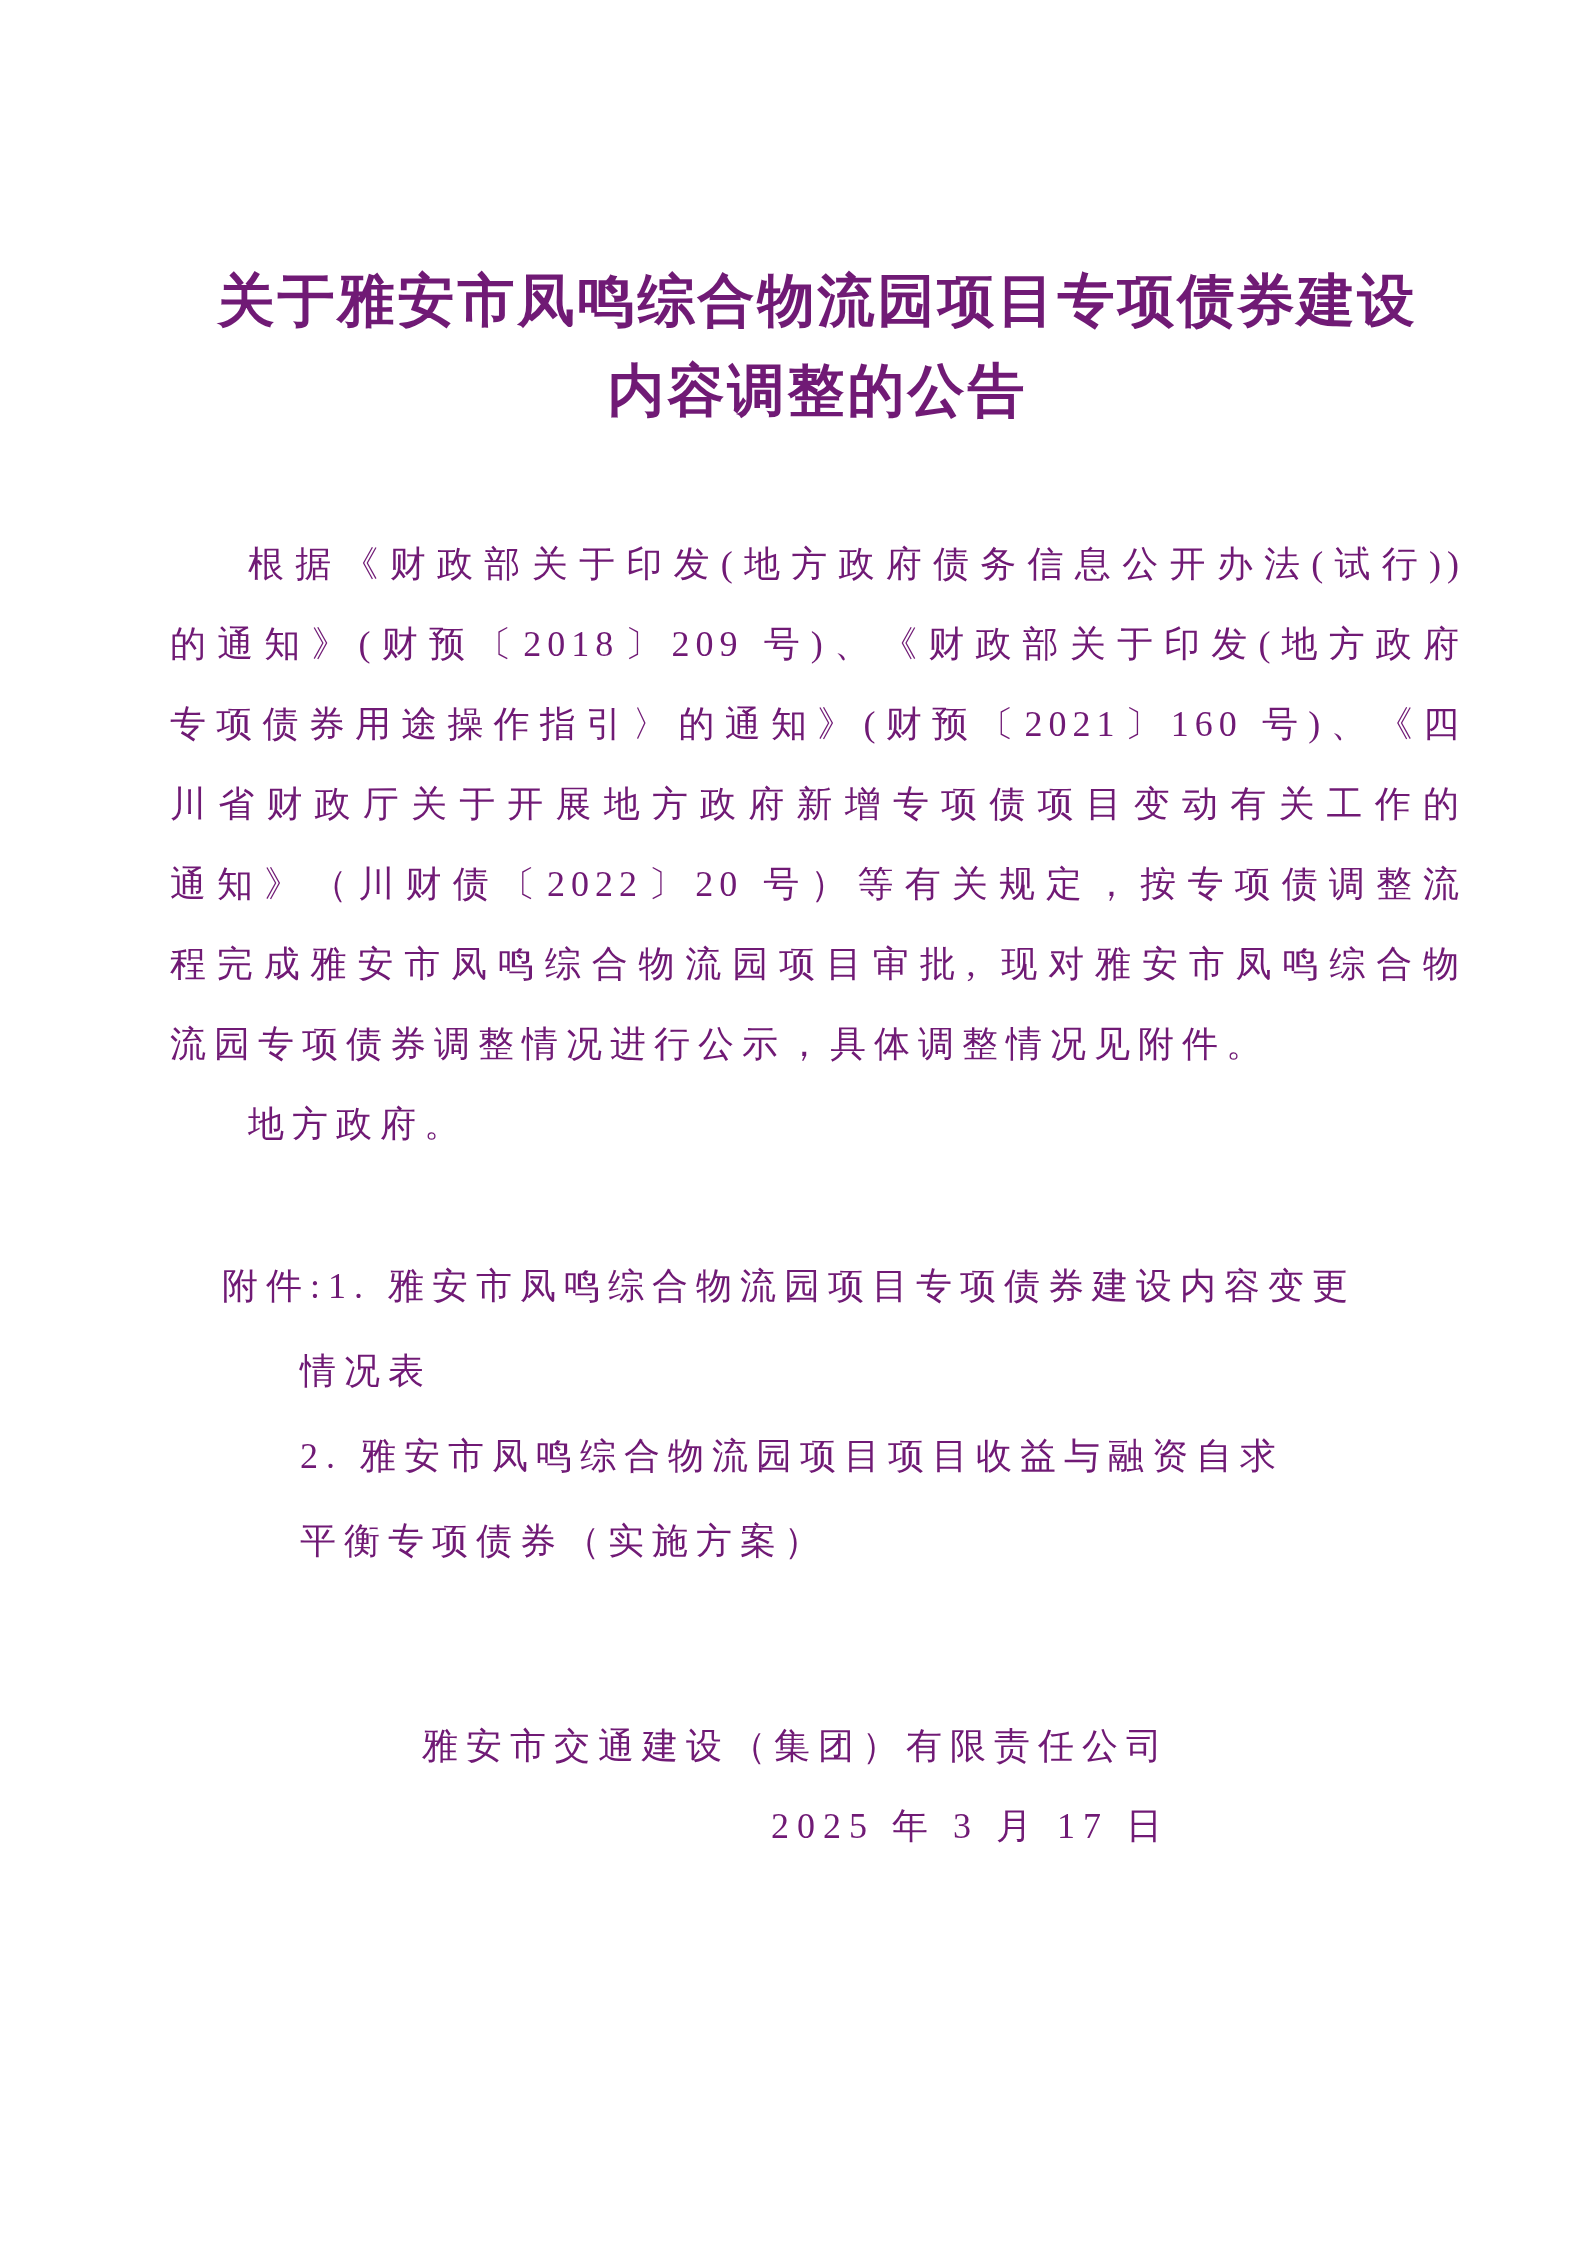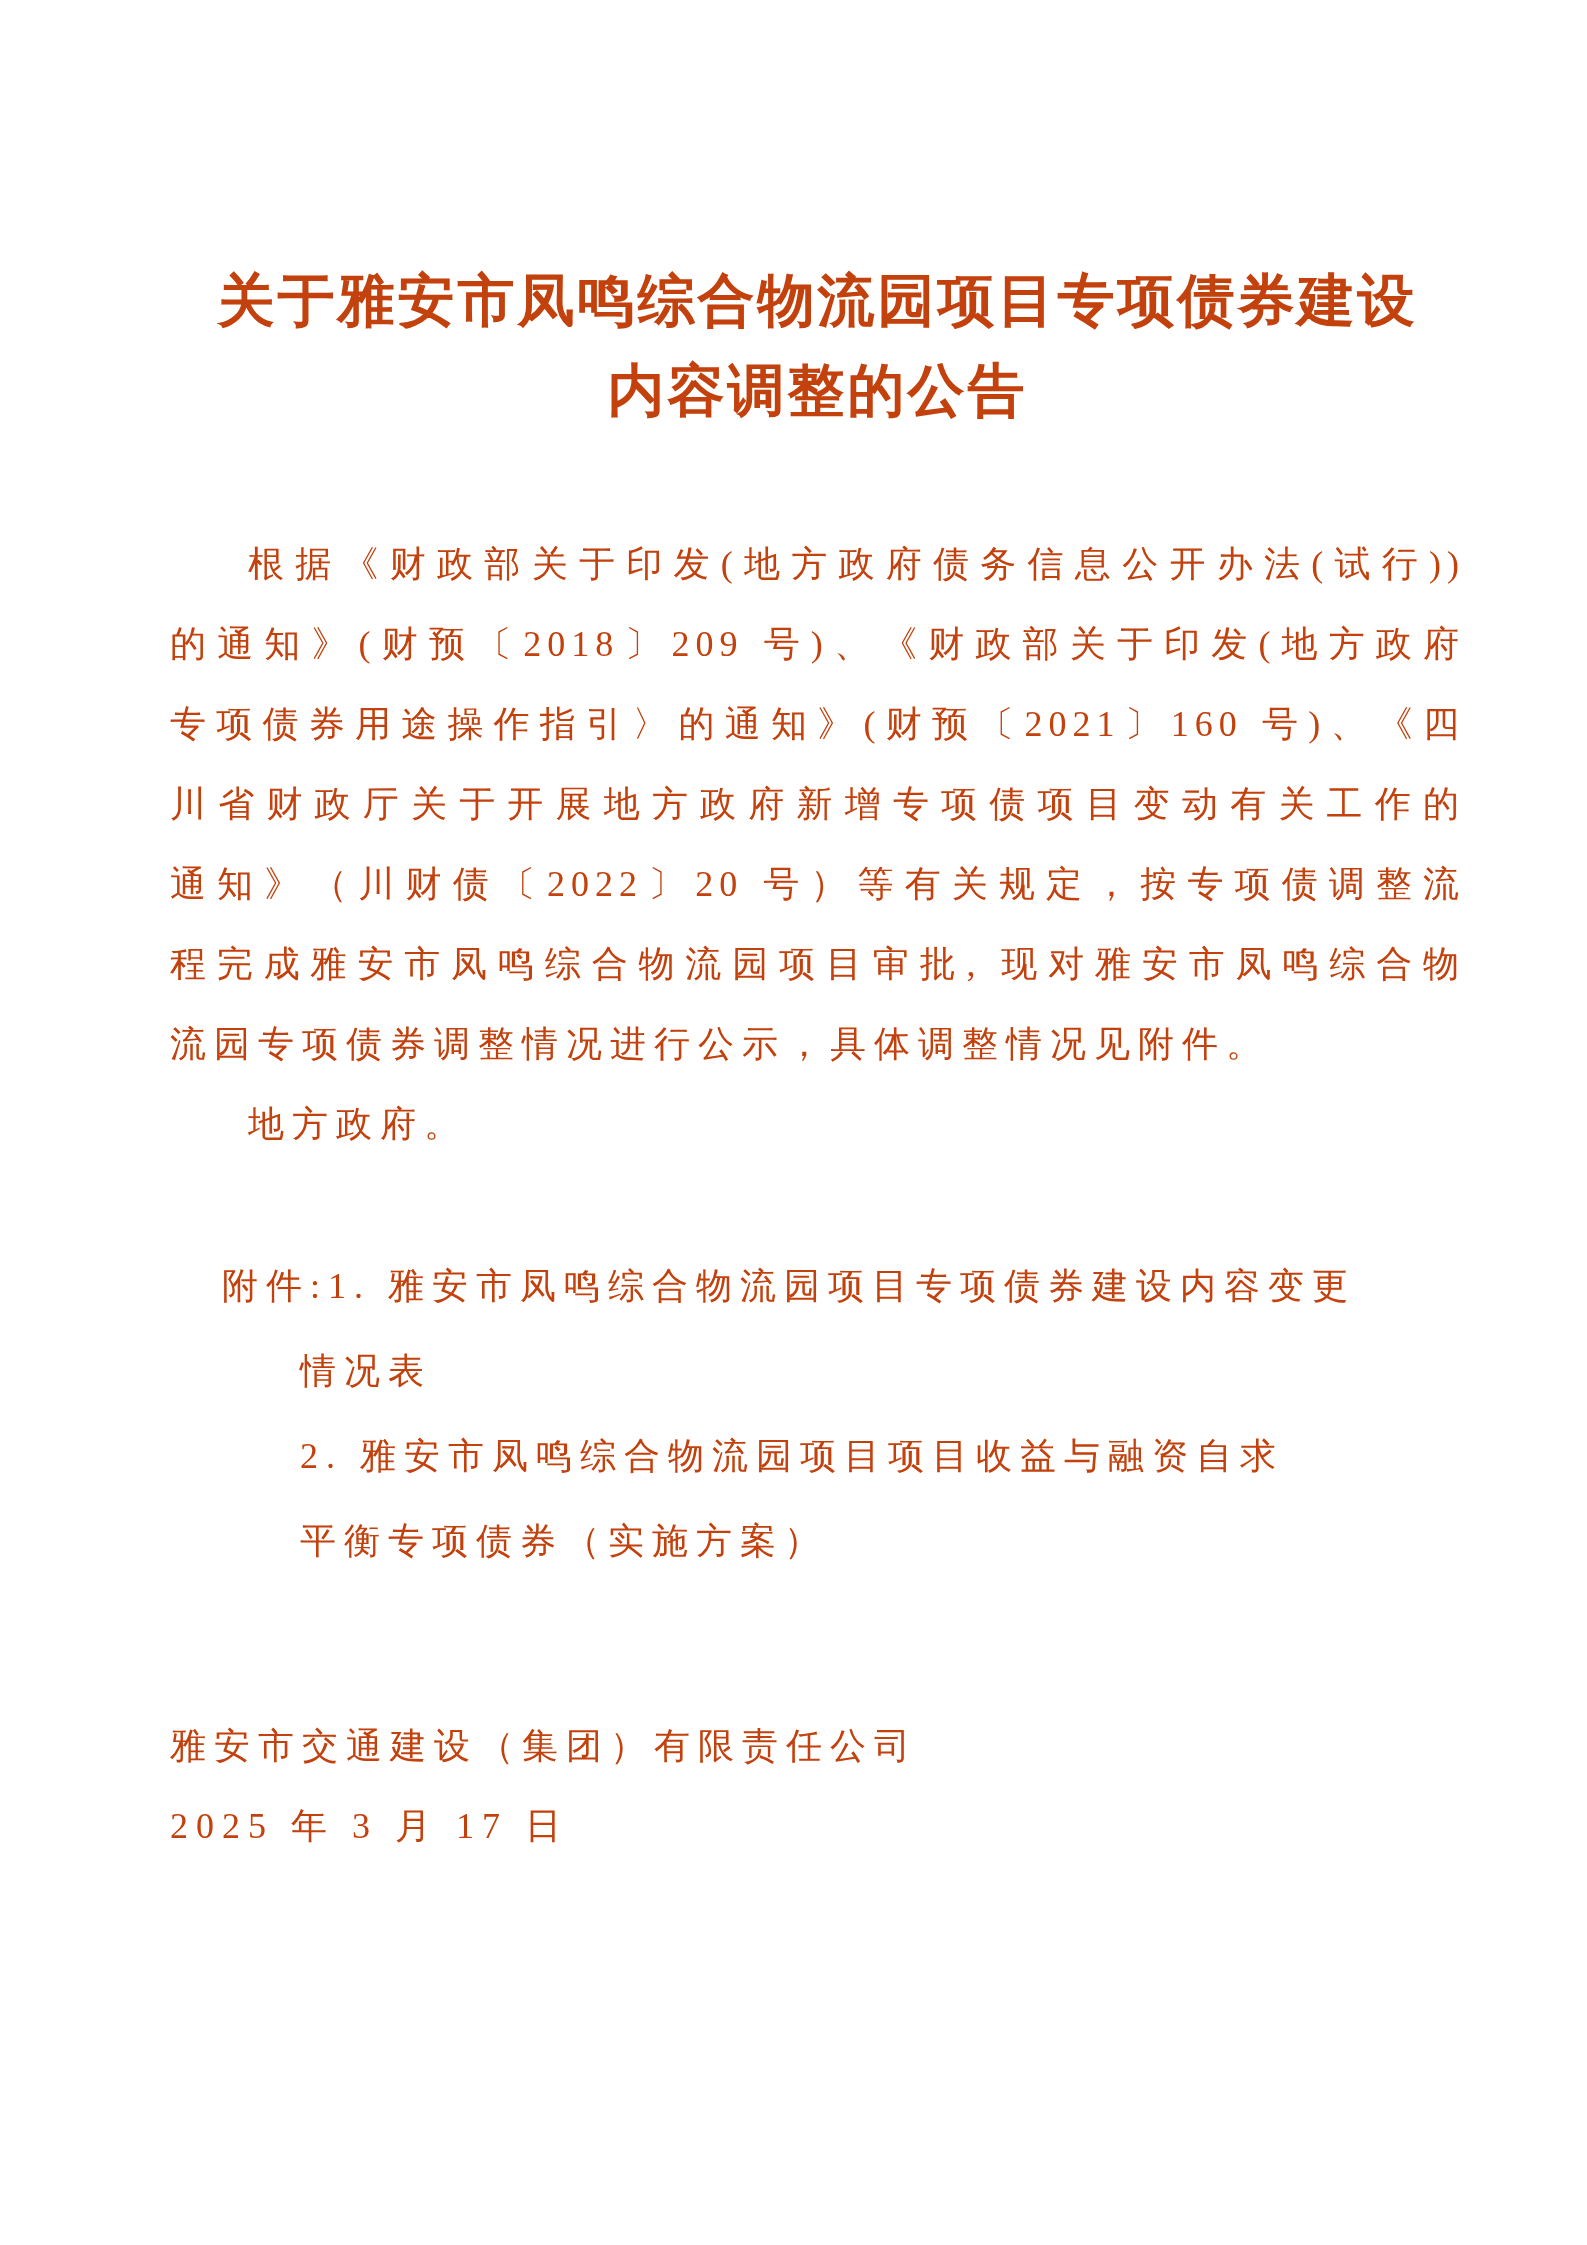--- a/index.html
+++ b/index.html
@@ -5,21 +5,21 @@
   html, body {
     margin: 0;
     padding: 0;
     background: #ffffff;
   }
   .page {
     position: relative;
     width: 1587px;
     height: 2245px;
     background: #ffffff;
-    color: #c2410c;
+    color: #701a75;
     font-family: "Liberation Serif", "DejaVu Serif", serif;
     overflow: hidden;
   }
   .content {
     position: absolute;
     left: 170px;
     top: 0;
     width: 1295px;
   }
   .doc-title {
@@ -62,21 +62,21 @@
   .att-first {
     padding-left: 52px;
   }
   .att-cont {
     padding-left: 130px;
   }
   .att-item-gap {
   }
   .signature-block {
     margin-top: 122px;
-    text-align: left;
+    text-align: right;
     padding-right: 295px;
   }
   .signature-line {
     font-size: 36px;
     line-height: 80px;
     height: 80px;
     letter-spacing: 8px;
   }
 </style>
 </head>

